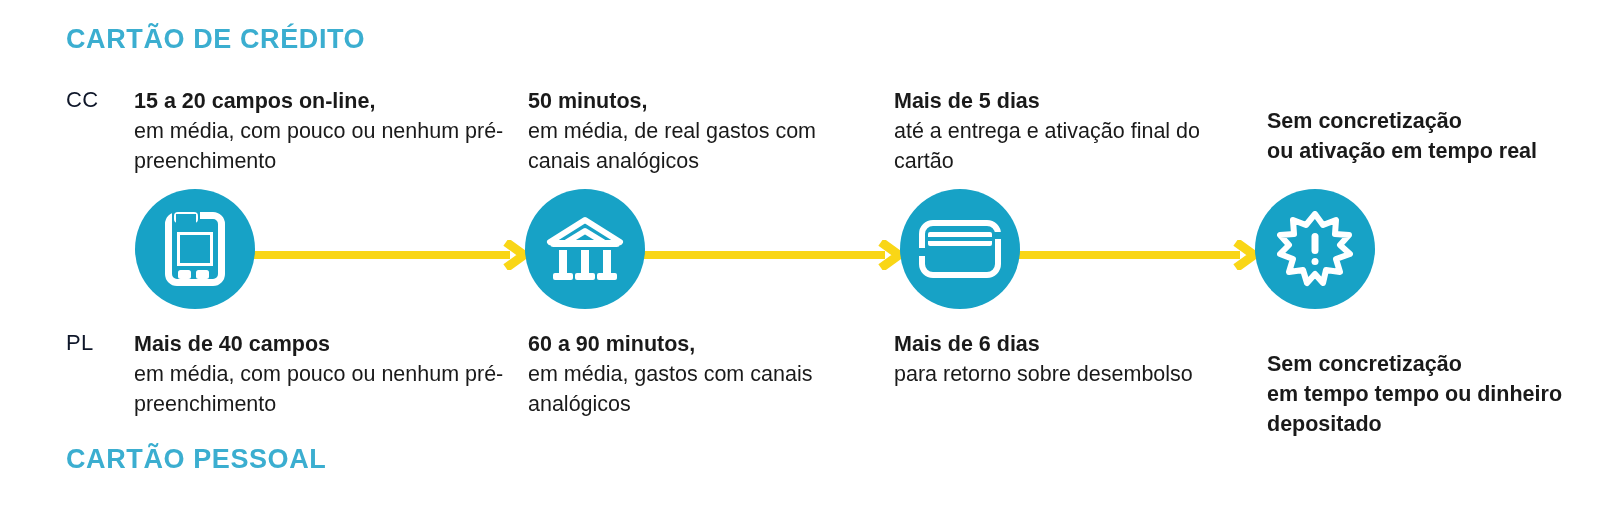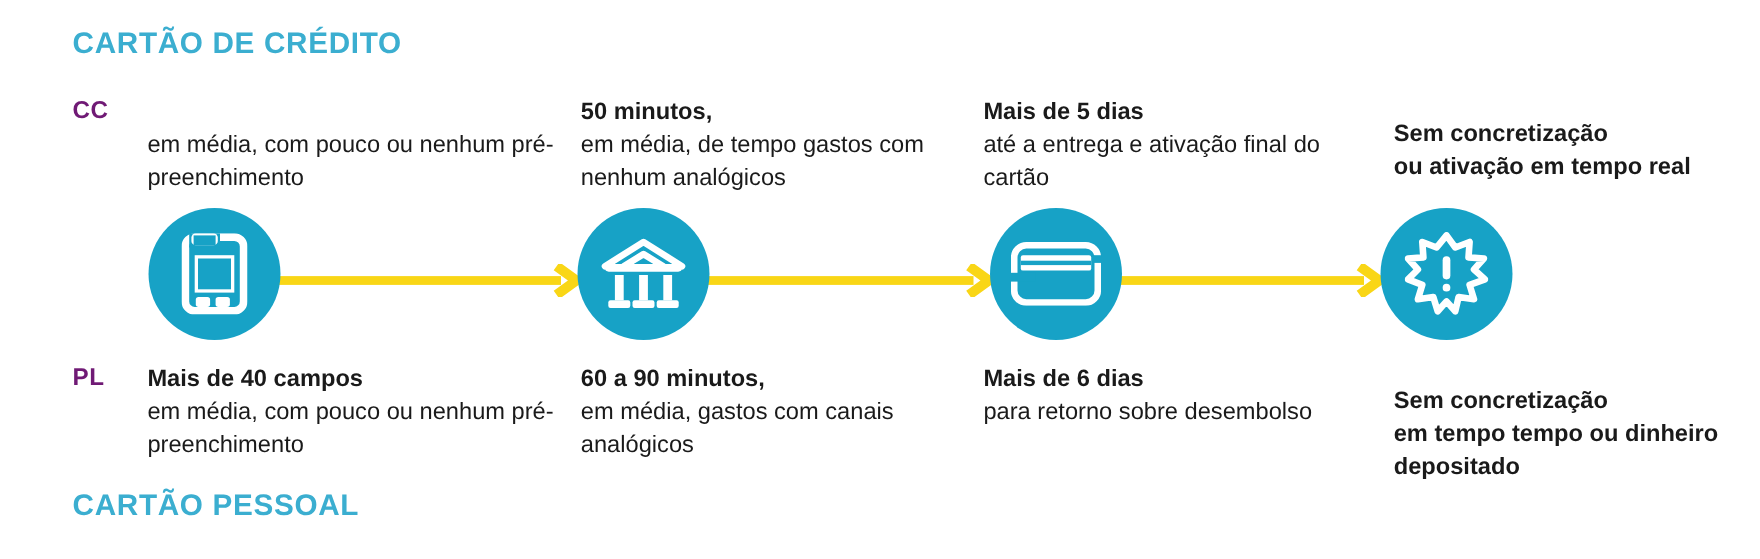--- a/index.html
+++ b/index.html
@@ -33,23 +33,23 @@
     white-space: nowrap;
   }
   .section-heading.top    { top: 24px; }
   .section-heading.bottom { top: 444px; text-align: center; }
 
   
   .row-label {
     position: absolute;
     left: 66px;
     font-size: 22px;
-    font-weight: bold;
+    font-weight: normal;
     letter-spacing: 0.4px;
-    color: #701a75;
+    color: #0f172a;
   }
   .row-label.cc { top: 87px; }
   .row-label.pl { top: 330px; }
 
   
   .text-block {
     position: absolute;
     font-size: 21.5px;
     line-height: 30px;
     color: #1a1a1a;
@@ -109,27 +109,27 @@
 
 <div class="infographic">
 
   <div class="section-heading top">CARTÃO DE CRÉDITO</div>
 
   <div class="row-label cc">CC</div>
 
   <div class="row-label pl">PL</div>
 
   <div class="text-block top col-1">
-    <br>
+    <span class="lead">15 a 20 campos on-line,</span><br>
     <span class="rest">em média, com pouco ou nenhum pré-preenchimento</span>
   </div>
 
   <div class="text-block top col-2">
     <span class="lead">50 minutos,</span><br>
-    <span class="rest">em média, de tempo gastos com nenhum analógicos</span>
+    <span class="rest">em média, de real gastos com canais analógicos</span>
   </div>
 
   <div class="text-block top col-3">
     <span class="lead">Mais de 5 dias</span><br>
     <span class="rest">até a entrega e ativação final do cartão</span>
   </div>
 
   <div class="text-block top col-4 all-bold">
     <span class="lead">Sem concretização</span><br>
     <span class="rest">ou ativação em tempo real</span>

